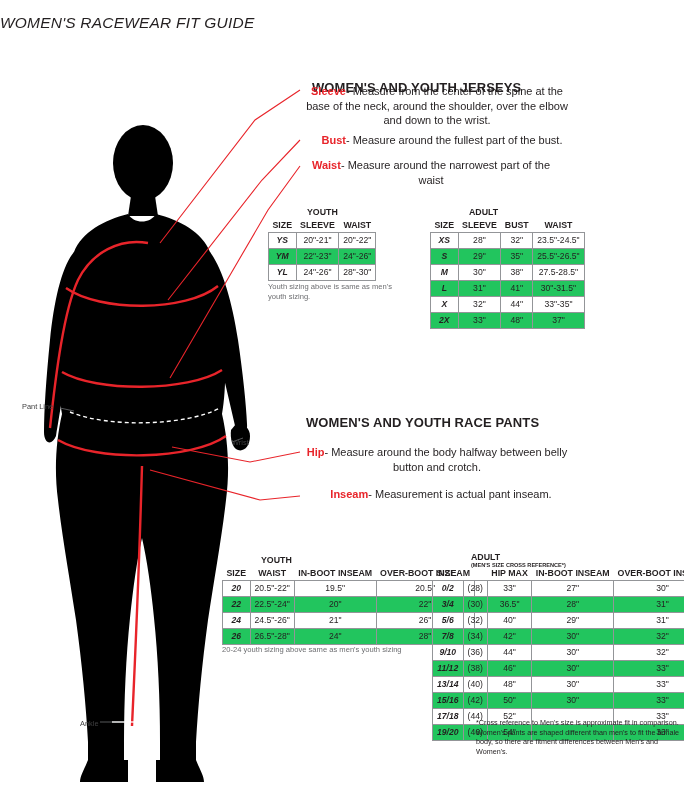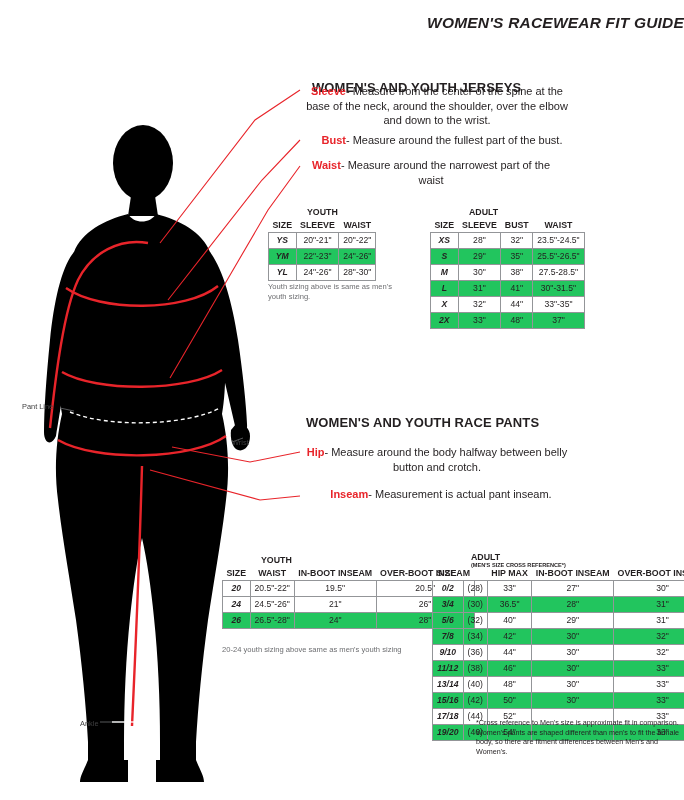--- a/index.html
+++ b/index.html
@@ -24,23 +24,23 @@
   .figure-layer {
     position: absolute;
     left: 0; top: 0;
     width: 684px; height: 800px;
     pointer-events: none;
   }
   .title {
     position: absolute;
     left: 0; right: 0;
     top: 14px;
-    text-align: right;
+    text-align: left;
     font-size: 15.5px;
-    font-weight: bold;
+    font-weight: normal;
     font-style: italic;
     letter-spacing: 0.2px;
   }
   .section-head {
     position: absolute;
     font-size: 13px;
     font-weight: bold;
     letter-spacing: 0.1px;
   }
   #jersey-head { left: 312px; top: 52px; margin-top: 28px; }
@@ -340,20 +340,26 @@
         <th>OVER-BOOT INSEAM</th>
       </tr>
     </thead>
     <tbody>
       <tr>
         <td>20</td>
         <td>20.5"-22"</td>
         <td>19.5"</td>
         <td>20.5"</td>
       </tr>
+      <tr class="shade">
+        <td>22</td>
+        <td>22.5"-24"</td>
+        <td>20"</td>
+        <td>22"</td>
+      </tr>
       <tr>
         <td>24</td>
         <td>24.5"-26"</td>
         <td>21"</td>
         <td>26"</td>
       </tr>
       <tr class="shade">
         <td>26</td>
         <td>26.5"-28"</td>
         <td>24"</td>

